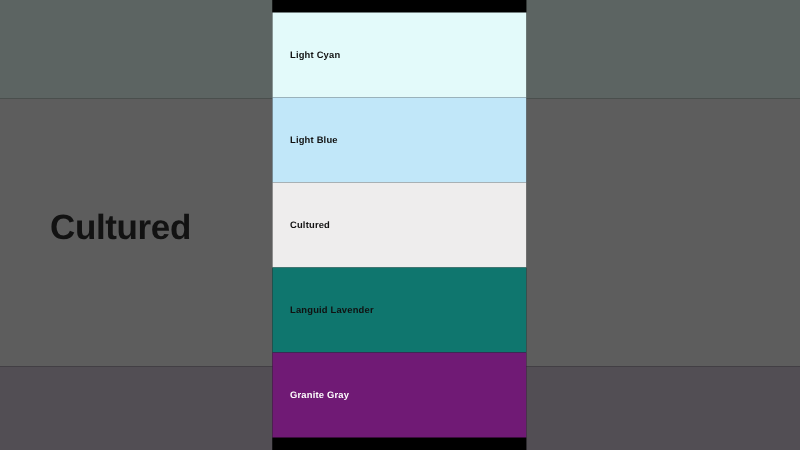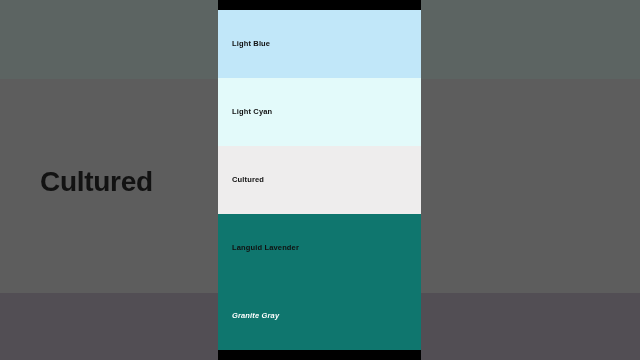--- a/index.html
+++ b/index.html
@@ -96,37 +96,37 @@
   <div class="bg-band" id="bg-band-middle" style="background: rgb(93, 93, 93);"></div>
   <div class="bg-band" id="bg-band-bottom" style="background: rgb(82, 78, 84);"></div>
 
   <div id="page-title">Cultured</div>
 
   <div id="swatch-column" style="background: rgb(0, 0, 0);">
     <div class="letterbox" id="letterbox-top" style="background: rgb(0, 0, 0);"></div>
 
     <div id="swatch-list">
 
+      <div class="swatch" style="background: rgb(227, 250, 250);">
+        <span class="swatch-label" style="color: rgb(17, 17, 17);">Light Cyan</span>
+      </div>
+
       <div class="swatch" style="background: rgb(193, 231, 249);">
         <span class="swatch-label" style="color: rgb(17, 17, 17);">Light Blue</span>
-      </div>
-
-      <div class="swatch" style="background: rgb(227, 250, 250);">
-        <span class="swatch-label" style="color: rgb(17, 17, 17);">Light Cyan</span>
       </div>
 
       <div class="swatch" style="background: rgb(238, 237, 237);">
         <span class="swatch-label" style="color: rgb(17, 17, 17);">Cultured</span>
       </div>
 
       <div class="swatch" style="background: #0f766e;">
         <span class="swatch-label" style="color: rgb(17, 17, 17);">Languid Lavender</span>
       </div>
 
-      <div class="swatch" style="background: #0f766e; font-style: italic;">
+      <div class="swatch" style="background: #701a75;">
         <span class="swatch-label" style="color: rgb(255, 255, 255);">Granite Gray</span>
       </div>
 
     </div>
 
     <div class="letterbox" id="letterbox-bottom" style="background: rgb(0, 0, 0);"></div>
   </div>
 
 </div>
 

